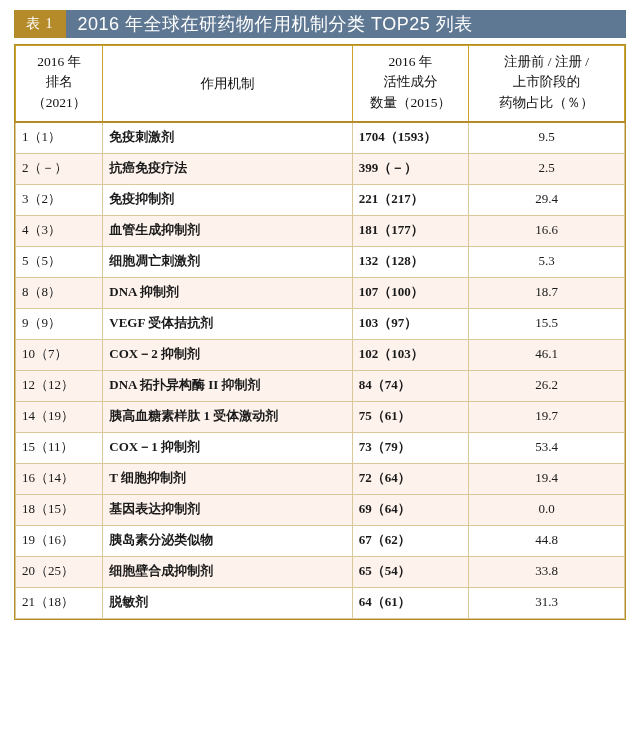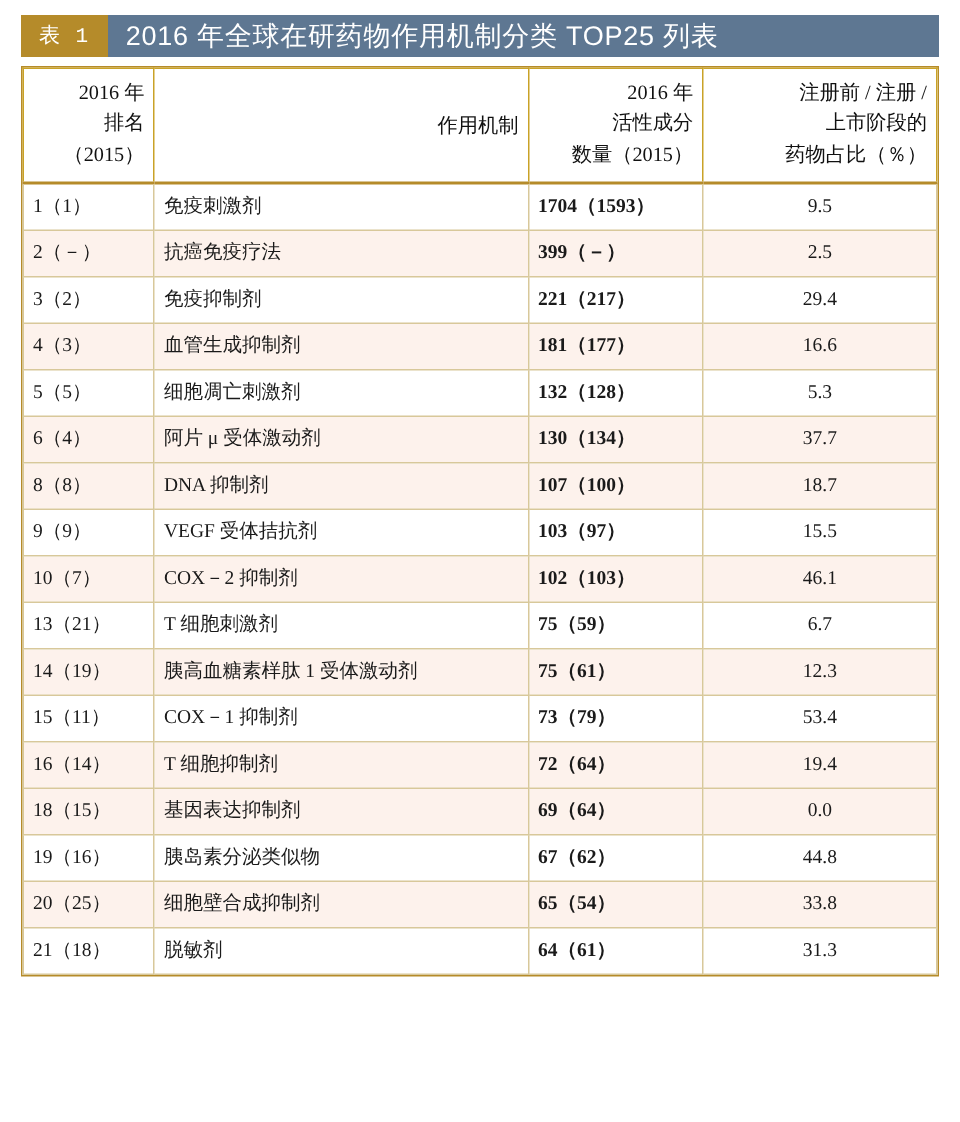--- a/index.html
+++ b/index.html
@@ -27,21 +27,21 @@
     display: flex;
     align-items: stretch;
     height: 28px;
     margin-bottom: 6px;
   }
   .title-tag {
     background: #b8860b;
     background: #b58b2a;
     color: #ffffff;
     font-size: 14px;
-    font-family: Liberation Mono, monospace;
+    font-family: Liberation Serif, serif;
     display: flex;
     align-items: center;
     justify-content: center;
     padding: 0 12px;
     letter-spacing: 1px;
   }
   .title-text {
     flex: 1;
     background: #5e7792;
     color: #ffffff;
@@ -58,21 +58,21 @@
     border-collapse: collapse;
     table-layout: fixed;
     font-size: 13px;
   }
   table.tbl thead th {
     border: 1px solid #c9a227;
     border-width: 1px 1px 2px 1px;
     border-bottom-color: #b58b2a;
     background: #ffffff;
     font-weight: normal;
-    text-align: right;
+    text-align: center;
     vertical-align: top;
     padding: 6px 6px 8px 6px;
     font-size: 13.5px;
     line-height: 1.5;
     color: #111111;
   }
   table.tbl tbody td {
     border: 1px solid #d8c89a;
     padding: 4px 6px;
     line-height: 1.45;
@@ -90,21 +90,21 @@
   }
   
   col.c0 { width: 84px; }
   col.c1 { width: 240px; }
   col.c2 { width: 112px; }
   col.c3 { width: 150px; }
   .tbl-wrap {
     border: 1px solid #b58b2a;
   }
   td.col-rank { padding-left: 10px; }
-  td.col-mech { padding-left: 8px; }
+  td.col-mech { padding-left: 8px; font-weight: bold; }
   td.col-num  { padding-left: 8px; font-weight: bold; }
   td.col-pct  { padding-left: 8px; text-align: center; }
   th.th0 { padding-left: 10px; }
 </style>
 </head>
 <body>
 
 <div class="page">
 
   <div class="title-bar">
@@ -118,21 +118,21 @@
         <col class="c0">
         <col class="c1">
         <col class="c2">
         <col class="c3">
       </colgroup>
       <thead>
         <tr>
           <th class="th0">
             <div>2016 年</div>
             <div>排名</div>
-            <div>（2015）</div>
+            <div>（2021）</div>
           </th>
           <th>
             <div style="padding-top:22px">作用机制</div>
           </th>
           <th>
             <div>2016 年</div>
             <div>活性成分</div>
             <div>数量（2015）</div>
           </th>
           <th>
@@ -167,54 +167,48 @@
             <td class="col-num">181（177）</td>
             <td class="col-pct">16.6</td>
           </tr>
           <tr class="odd">
             <td class="col-rank">5（5）</td>
             <td class="col-mech">细胞凋亡刺激剂</td>
             <td class="col-num">132（128）</td>
             <td class="col-pct">5.3</td>
           </tr>
           <tr class="even">
-            <td class="col-rank">6（4）</td>
-            <td class="col-mech">阿片 μ 受体激动剂</td>
-            <td class="col-num">130（134）</td>
-            <td class="col-pct">37.7</td>
-          </tr>
-          <tr class="even">
             <td class="col-rank">8（8）</td>
             <td class="col-mech">DNA 抑制剂</td>
             <td class="col-num">107（100）</td>
             <td class="col-pct">18.7</td>
           </tr>
           <tr class="odd">
             <td class="col-rank">9（9）</td>
             <td class="col-mech">VEGF 受体拮抗剂</td>
             <td class="col-num">103（97）</td>
             <td class="col-pct">15.5</td>
           </tr>
           <tr class="even">
             <td class="col-rank">10（7）</td>
             <td class="col-mech">COX－2 抑制剂</td>
             <td class="col-num">102（103）</td>
             <td class="col-pct">46.1</td>
           </tr>
-          <tr class="odd">
-            <td class="col-rank">13（21）</td>
-            <td class="col-mech">T 细胞刺激剂</td>
-            <td class="col-num">75（59）</td>
-            <td class="col-pct">6.7</td>
+          <tr class="even">
+            <td class="col-rank">12（12）</td>
+            <td class="col-mech">DNA 拓扑异构酶 II 抑制剂</td>
+            <td class="col-num">84（74）</td>
+            <td class="col-pct">26.2</td>
           </tr>
           <tr class="even">
             <td class="col-rank">14（19）</td>
             <td class="col-mech">胰高血糖素样肽 1 受体激动剂</td>
             <td class="col-num">75（61）</td>
-            <td class="col-pct">12.3</td>
+            <td class="col-pct">19.7</td>
           </tr>
           <tr class="odd">
             <td class="col-rank">15（11）</td>
             <td class="col-mech">COX－1 抑制剂</td>
             <td class="col-num">73（79）</td>
             <td class="col-pct">53.4</td>
           </tr>
           <tr class="even">
             <td class="col-rank">16（14）</td>
             <td class="col-mech">T 细胞抑制剂</td>

